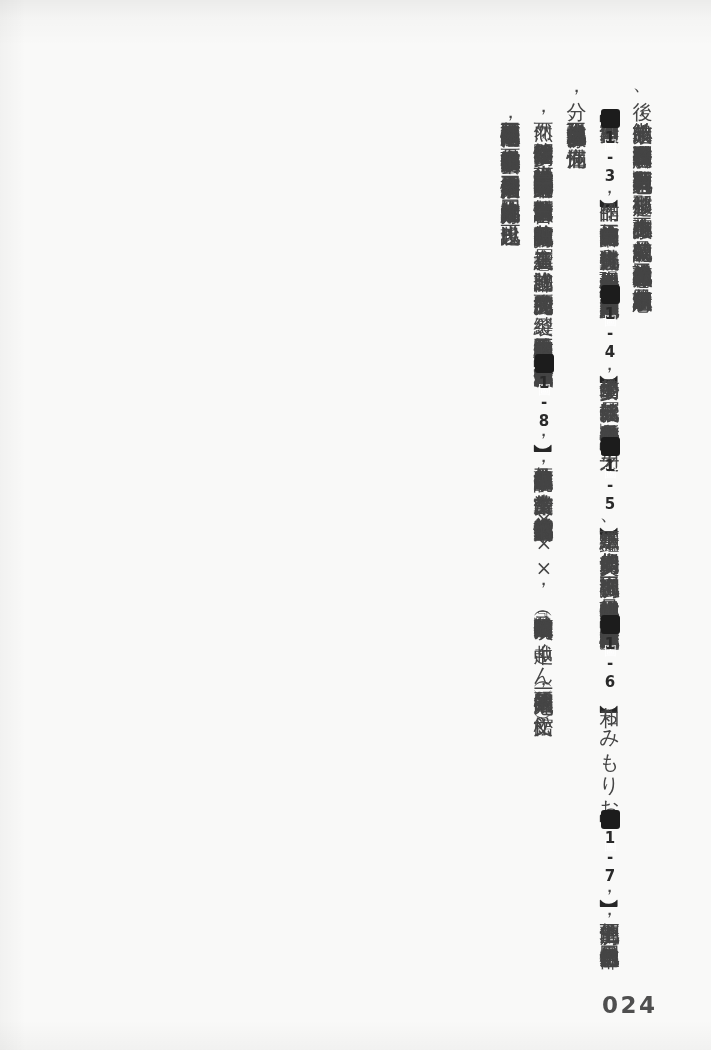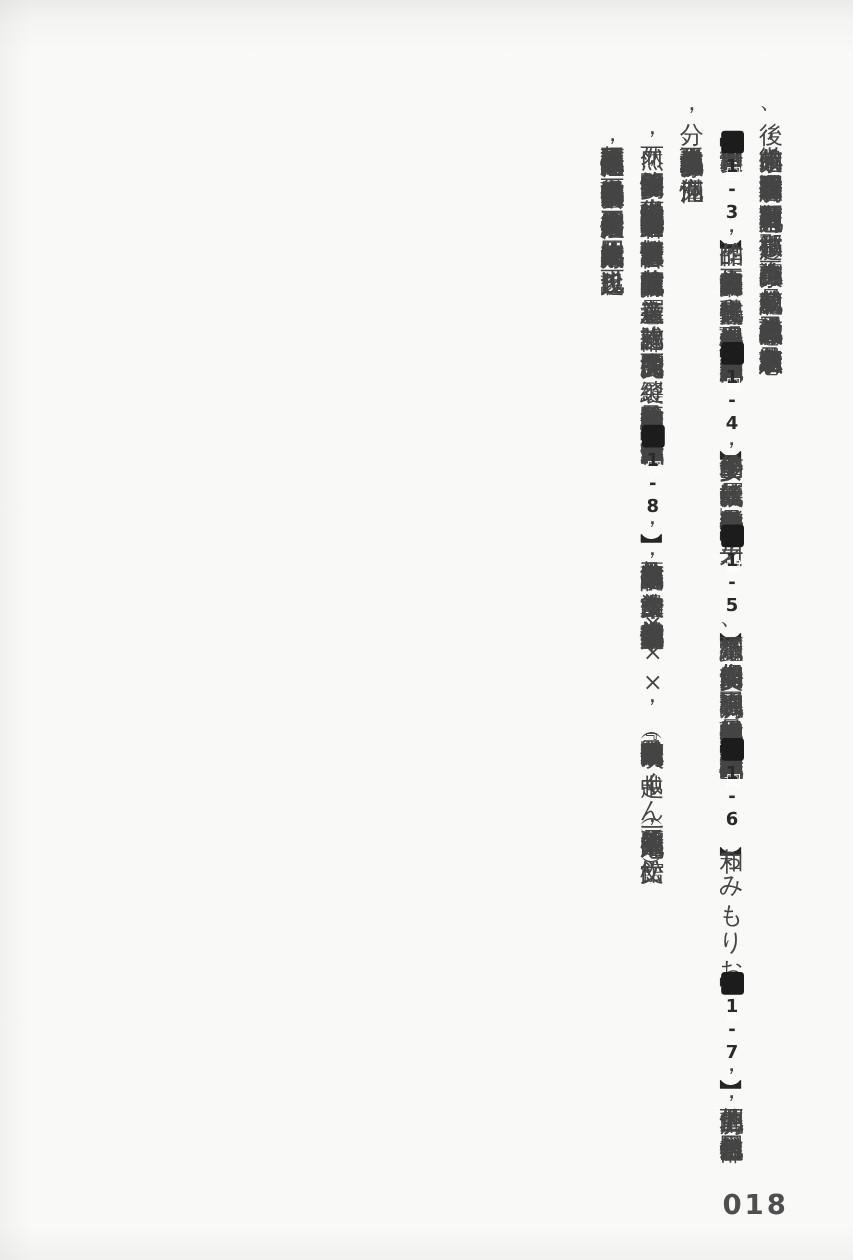--- a/index.html
+++ b/index.html
@@ -96,14 +96,14 @@
   <div class="scan-shade-bottom"></div>
   <div class="scan-shade-left"></div>
 
   <div class="text-block" id="text-block">
       <p><span>後、微微鼓起的大小，還幾乎看不到那種明明長著蘿莉臉，卻有著一對巨乳的「巨乳蘿莉」型角色。那種微微膨起、不強調自身存在的大小，就像是蘿莉的記號，或者說是為了表現角色純真無垢的存在感，以及作家和讀者所追求的理想。</span></p>
       <p class="indent"><span>例如吾妻日出夫</span><span class="figref"><span class="bracket">【</span><span class="figbox">圖</span><span class="fignum">1-3</span><span class="bracket">】</span></span><span>的作品，便不太拘束於狹義的蘿莉年齡範圍，乳房畫得比較豐滿，表現他心目中理想的美少女形象。而以尿布系漫畫聞名的內山亞紀</span><span class="figref"><span class="bracket">【</span><span class="figbox">圖</span><span class="fignum">1-4</span><span class="bracket">】</span></span><span>作品中登場的少女，年齡層就比較低，所以幾乎都是「乳房」只有微微膨起的幼女體型少女。千之刃</span><span class="figref"><span class="bracket">【</span><span class="figbox">圖</span><span class="fignum">1-5</span><span class="bracket">】</span></span><span>筆下纖細妖豔、宛如人偶般的美少女們，也同樣不強調「乳房」，只把胸部當成展現人物整體美的配件。還有像美少女融合機械主題的先驅阿亂靈</span><span class="figref"><span class="bracket">【</span><span class="figbox">圖</span><span class="fignum">1-6</span><span class="bracket">】</span></span><span>和ちみもりお</span><span class="figref"><span class="bracket">【</span><span class="figbox">圖</span><span class="fignum">1-7</span><span class="bracket">】</span></span><span>，他們筆下的乳房，也同樣只是角色整體的一部分，不像現代成人漫畫中的乳房那樣多元多樣、充滿個性。</span></p>
       <p class="indent"><span>然而，儘管與性愛有關的描寫很少，但從當時可以大方地描繪現在的少年漫畫雜誌無論如何也不可能畫出的美少女下半身這點來看，對於衝著情色內容而來的讀者而言，蘿莉控雜誌應該有很大的吸引力吧。在這層意義上，或許比起胸部，美少女純潔而光禿的股間、裂縫、以及線條更加吸引作家和讀者們的心。後來在美少女漫畫界人氣爆發的作家戲遊群</span><span class="figref"><span class="bracket">【</span><span class="figbox">圖</span><span class="fignum">1-8</span><span class="bracket">】</span></span><span>，便曾在自己著述的成人漫畫教學作品中說過，「美少女漫畫的革命，就在於能夠描寫連以前的色情劇畫都不敢畫出來的×××，以及後來著重陰部描寫的傾向」（『映研の越中くん（電研社的越中同學）』一九八七，松文館）。</span></p>
       <p class="indent"><span>但這並不是說可以在毫無修正的情況下描繪性器，而是指在漫畫這種將現實事物加以變形的藝術中，由於不需要用寫實的手法描繪性器，因此才用比較直接的方式來描繪。也可以說比起一</span></p>
     </div>
 
-  <div class="page-number">018</div>
+  <div class="page-number">024</div>
 </div>
 
 </body></html>

